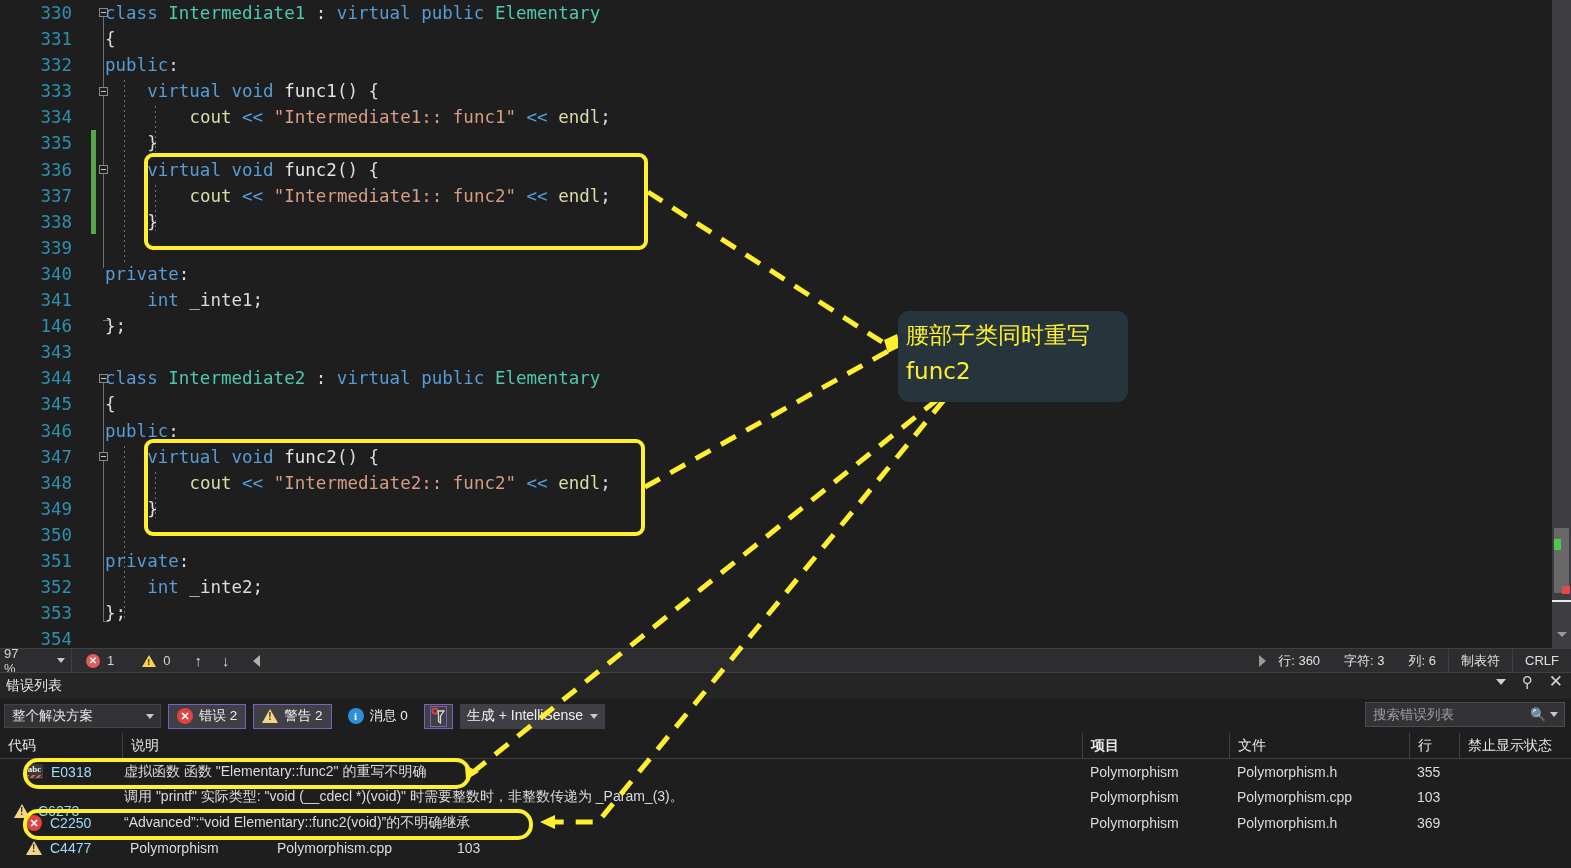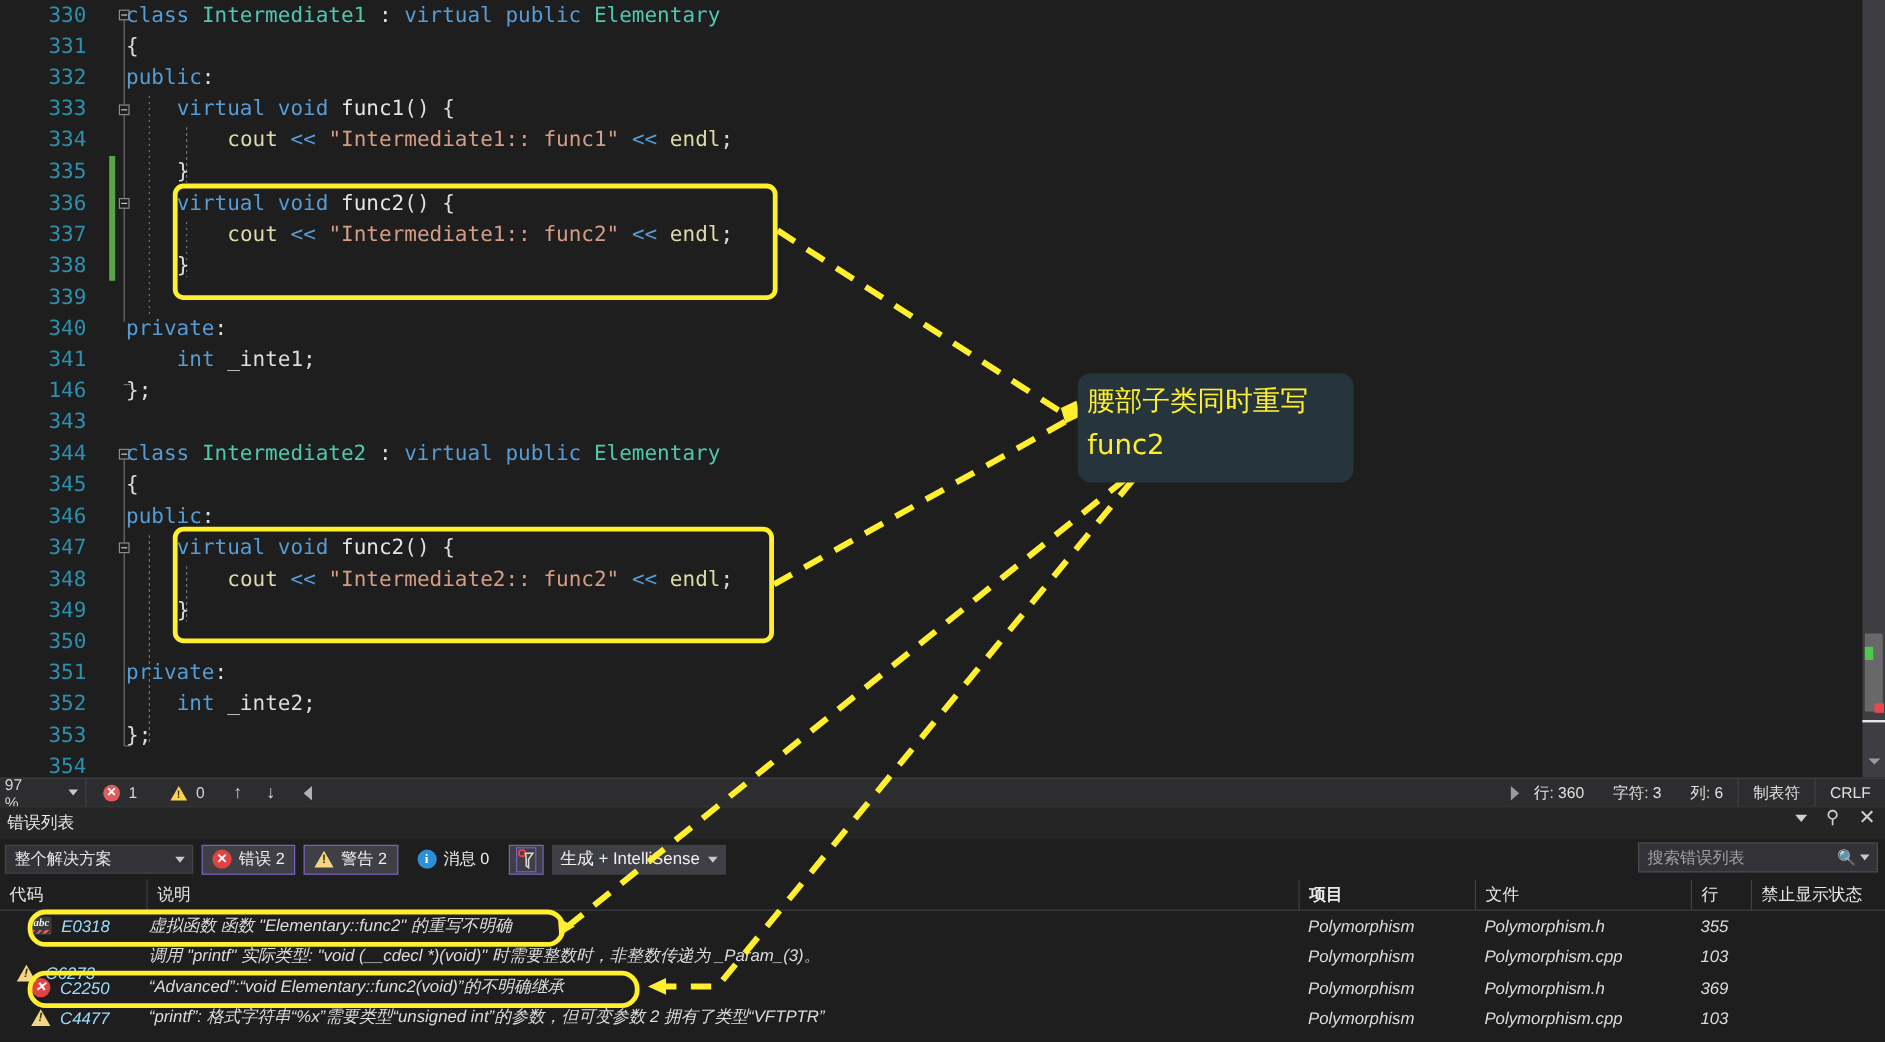--- a/index.html
+++ b/index.html
@@ -179,21 +179,21 @@
     position: absolute; left: 0; top: 60px; width: 1571px; height: 26px;
     border-bottom: 1px solid #3f3f46; display: flex; align-items: center;
     color: #e8e8e8; font-size: 14px;
   }
   .ep-head .cell { height: 26px; display: flex; align-items: center; padding-left: 8px; }
   .ep-head .cell + .cell { border-left: 1px solid #3f3f46; }
   .ep-rows { position: absolute; left: 0; top: 86px; width: 1571px; }
   .ep-row {
     height: 25.5px; display: flex; align-items: center; color: #dcdcdc; font-size: 14px;
   }
-  .ep-row .cell { height: 25.5px; display: flex; align-items: center; padding-left: 8px; overflow: hidden; white-space: nowrap; font-style: italic; }
+  .ep-row .cell { height: 25.5px; display: flex; align-items: center; padding-left: 8px; overflow: hidden; white-space: nowrap; }
   .ep-row .code-txt { color: #9cdcfe; }
   .ico-abc {
     width: 17px; height: 15px; background: #3a3a3a; border-radius: 2px;
     font-size: 9px; color: #f0f0f0; text-align: center; line-height: 11px;
     position: relative; font-family: "Liberation Serif", serif; font-weight: bold;
     flex: 0 0 auto;
   }
   .ico-abc::after {
     content: ""; position: absolute; left: 1px; bottom: 1px; width: 15px; height: 3px;
     background: repeating-linear-gradient(135deg,#e05c5c 0 2px,transparent 2px 4px);
@@ -397,21 +397,20 @@
           <div class="cell" style="width:147px;">Polymorphism</div>
           <div class="cell" style="width:180px;">Polymorphism.h</div>
           <div class="cell" style="width:50px;">369</div>
           <div class="cell" style="width:112px;"></div>
         </div>
         <div class="ep-row">
           <div class="cell msg-wrap" style="width:122px;padding-left:26px;">
             <span class="ico-warn"></span>
             <span class="code-txt">C4477</span>
           </div>
-          <div class="cell" style="width:960px;padding-left:2px;">“printf”: 格式字符串“%x”需要类型“unsigned int”的参数，但可变参数 2 拥有了类型“VFTPTR”</div>
           <div class="cell" style="width:147px;">Polymorphism</div>
           <div class="cell" style="width:180px;">Polymorphism.cpp</div>
           <div class="cell" style="width:50px;">103</div>
           <div class="cell" style="width:112px;"></div>
         </div>
       </div>
   </div>
 
   <svg class="overlay" width="1571" height="868" viewBox="0 0 1571 868">
 

